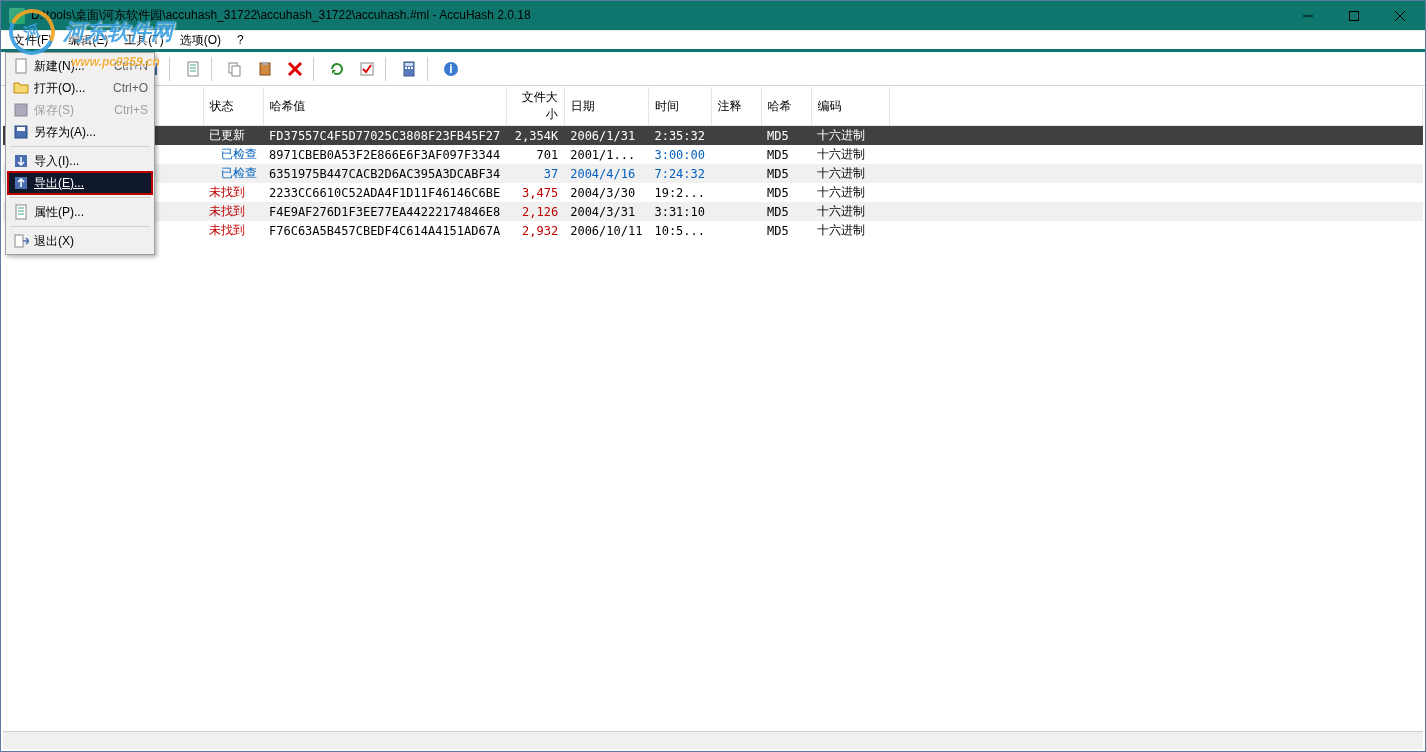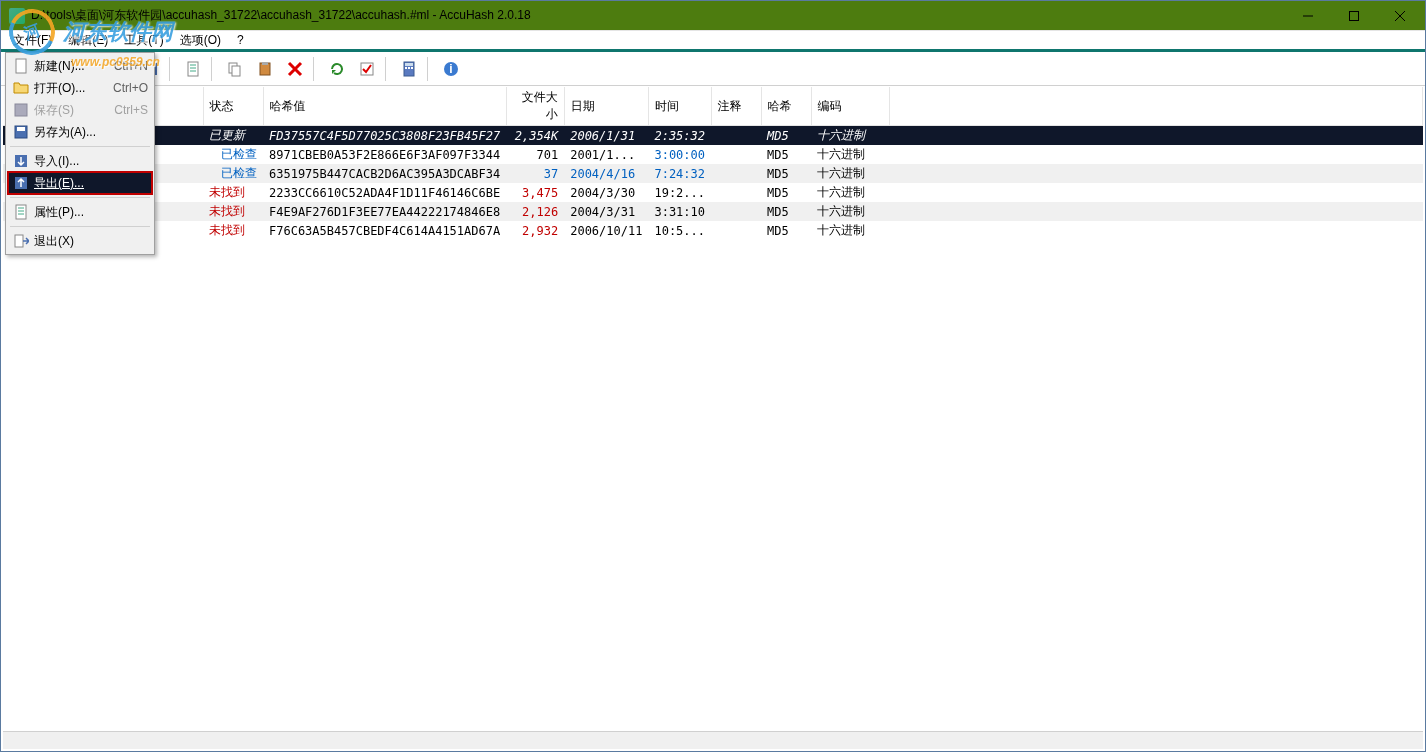--- a/index.html
+++ b/index.html
@@ -1,32 +1,32 @@
 <!DOCTYPE html>
 <html><head>
 <meta charset="utf-8">
 <style>
 * { margin: 0; padding: 0; box-sizing: border-box; font-family: "Microsoft YaHei", "Segoe UI", Tahoma, sans-serif; font-size: 12px; }
 body { background: #fff; width: 1426px; height: 752px; overflow: hidden; position: relative; border: 1px solid #5a7aa0; }
-.titlebar { height: 30px; background: #4d7c0f; display: flex; align-items: center; padding: 0 2px; border-bottom: 1px solid #e5e5e5; }
+.titlebar { height: 30px; background: #0f766e; display: flex; align-items: center; padding: 0 2px; border-bottom: 1px solid #e5e5e5; }
 .titlebar .app-icon { width: 16px; height: 16px; margin: 0 6px; background: linear-gradient(135deg,#4a8,#2a6); border-radius: 2px; }
 .titlebar .title { flex: 1; color: #000; }
 .win-controls { display: flex; height: 100%; }
 .win-btn { width: 46px; height: 100%; display: flex; align-items: center; justify-content: center; color: #000; }
 .win-btn svg { width: 10px; height: 10px; }
 .menubar { height: 21px; display: flex; align-items: center; padding-left: 4px; border-bottom: 3px solid #0f766e; position: relative; z-index: 5; }
 .menubar .item { padding: 2px 8px; }
 .toolbar { height: 34px; display: flex; align-items: center; padding: 2px 4px; gap: 2px; border-bottom: 1px solid #d0d0d0; }
 .toolbar .tbtn { width: 28px; height: 28px; display: flex; align-items: center; justify-content: center; border: 1px solid transparent; border-radius: 2px; }
 .toolbar .sep { width: 6px; height: 24px; border-left: 1px solid #d0d0d0; margin: 0 2px; }
 .content { position: absolute; top: 86px; left: 2px; right: 2px; bottom: 22px; background: #fff; overflow-y: auto; }
 .table { width: 100%; border-collapse: collapse; }
 .table thead th { background: #fff; border-right: 1px solid #e5e5e5; border-bottom: 1px solid #e5e5e5; text-align: left; padding: 2px 6px; font-weight: normal; height: 20px; }
 .table tbody td { padding: 1px 6px; height: 18px; white-space: nowrap; font-family: "Microsoft YaHei", monospace; }
-.table tbody tr.sel td { background: #0f172a; color: #fff; font-style: italic; }
+.table tbody tr.sel td { background: #404040; color: #fff; }
 .table tbody tr.alt td { background: #f0f0f0; }
 .st-checked { color: #0060c0; text-align: right; }
 .st-notfound { color: #c00000; }
 .num-red { color: #c00000; text-align: right; }
 .num-blue { color: #0060c0; text-align: right; }
 .num-black { text-align: right; }
 .date-blue { color: #0060c0; }
 .time-blue { color: #0060c0; }
 .td-right { text-align: right; }
 .filecol { width: 200px; }

